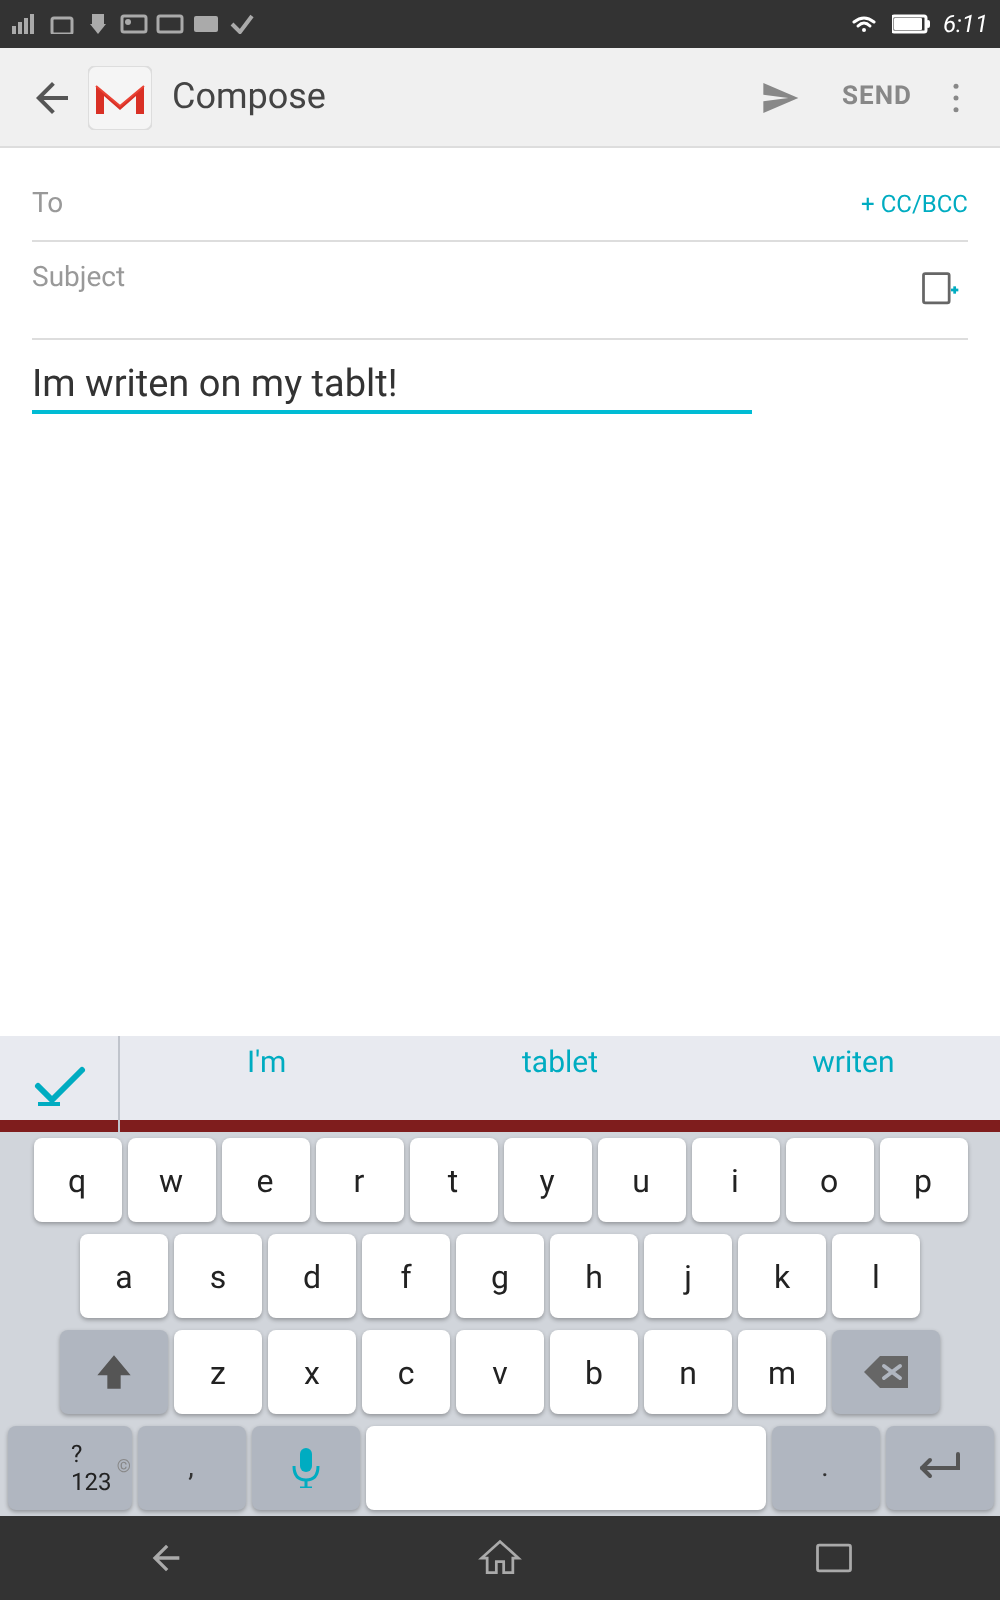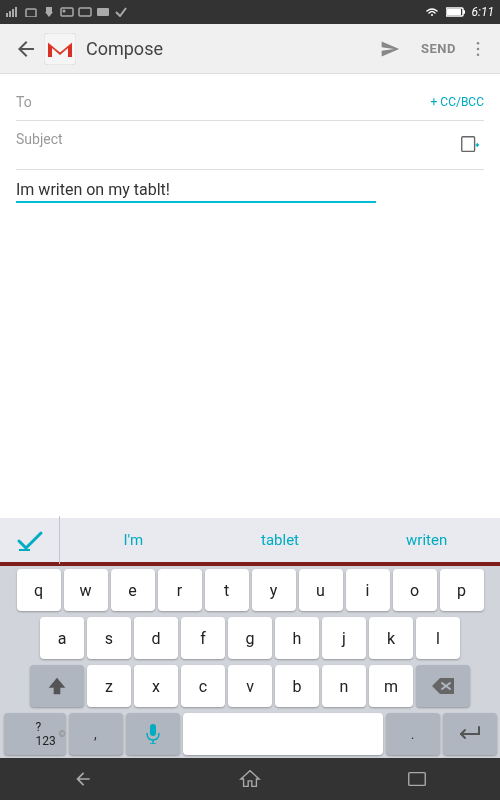--- a/index.html
+++ b/index.html
@@ -153,22 +153,22 @@
       background: #d1d5db;
       display: flex;
       flex-direction: column;
     }
 
     
     .suggestions-bar {
       height: 48px;
       background: #e8eaf0;
       display: flex;
-      align-items: center;
-      border-bottom: 4px solid #7f1d1d;
+      align-items: flex-start;
+      border-bottom: 6px solid #7f1d1d;
     }
     .checkmark-btn {
       width: 60px;
       height: 48px;
       display: flex;
       align-items: center;
       justify-content: center;
       border-right: 1px solid #c0c4cc;
       cursor: pointer;
     }
@@ -357,21 +357,21 @@
     <div class="attach-icon">
       <svg width="22" height="22" viewBox="0 0 24 24">
         <rect x="3" y="3" width="14" height="16" rx="1" fill="none" stroke="#666" stroke-width="1.5"></rect>
         <line x1="18" y1="12" x2="22" y2="12" stroke="#00acc1" stroke-width="1.5"></line>
         <line x1="20" y1="10" x2="20" y2="14" stroke="#00acc1" stroke-width="1.5"></line>
       </svg>
     </div>
   </div>
 
   <div class="body-area">
-    <div style="font-size:16px;color:#333;">Im writen on my tablt!</div>
+    <div style="font-size:19px;color:#333;">Im writen on my tablt!</div>
     <div class="cursor-line"></div>
   </div>
 </div>
 
 <div class="keyboard-container">
 
   <div class="suggestions-bar">
     <div class="checkmark-btn">
       <svg width="28" height="24" viewBox="0 0 28 24">
         <polyline points="3,13 10,20 25,5" fill="none" stroke="#00acc1" stroke-width="3" stroke-linecap="round" stroke-linejoin="round"></polyline>

